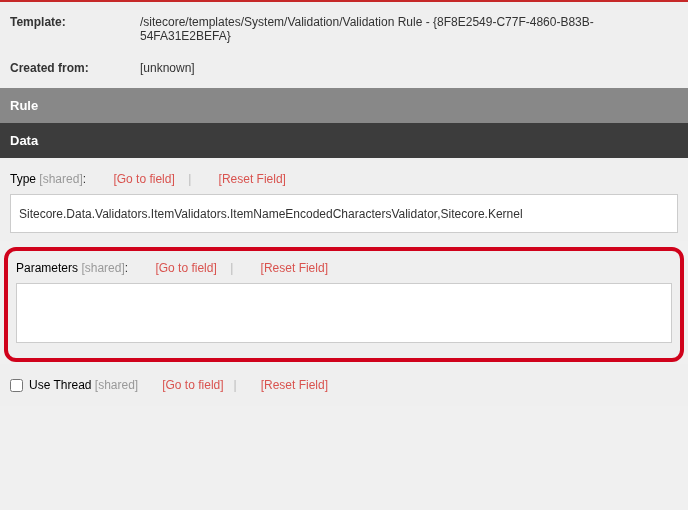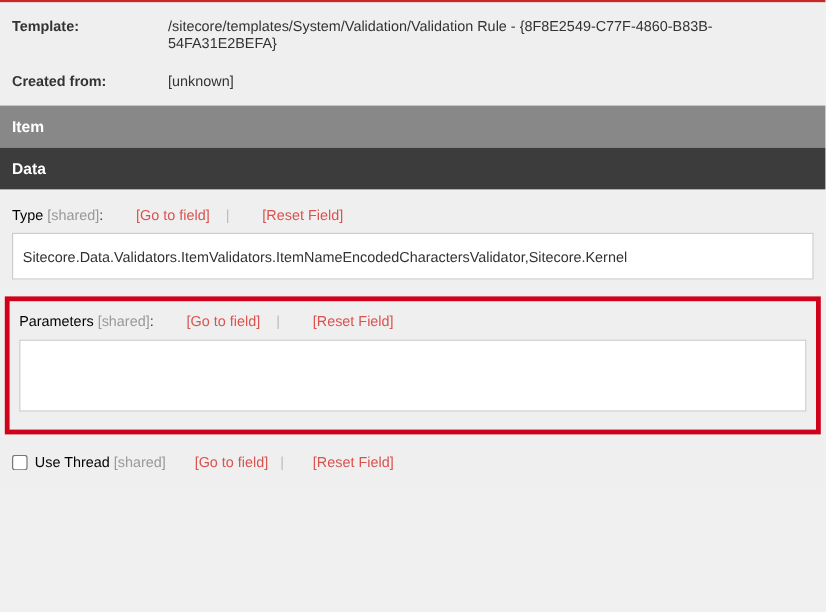--- a/index.html
+++ b/index.html
@@ -60,21 +60,21 @@
     height: 39px;
     border: 1px solid #ccc;
     background: #fff;
     padding: 0 8px;
     font-size: 12px;
     font-family: inherit;
     color: #333;
   }
   .highlight-block {
     border: 4px solid #d0021b;
-    border-radius: 0;
+    border-radius: 12px;
     padding: 10px 8px 12px 8px;
     margin: 6px 4px 2px 4px;
     background: #efefef;
   }
   .textarea-box {
     width: 100%;
     height: 60px;
     border: 1px solid #ccc;
     background: #fff;
     padding: 6px 8px;
@@ -100,21 +100,21 @@
     <div class="info-row">
       <div class="info-label">Template:</div>
       <div class="info-value">/sitecore/templates/System/Validation/Validation Rule - {8F8E2549-C77F-4860-B83B-54FA31E2BEFA}</div>
     </div>
     <div class="info-row">
       <div class="info-label">Created from:</div>
       <div class="info-value">[unknown]</div>
     </div>
   </div>
 
-  <div class="section-bar section-text">Item</div>
+  <div class="section-bar section-text">Rule</div>
   <div class="section-bar section-data">Data</div>
 
   <div class="field-block">
     <div class="field-header">
       <span class="field-name">Type</span>
       <span class="shared"> <span>[shared]</span></span><span>:</span>
       <span class="link">[Go to field]</span>
       <span class="sep">|</span>
       <span class="link">[Reset Field]</span>
     </div>

